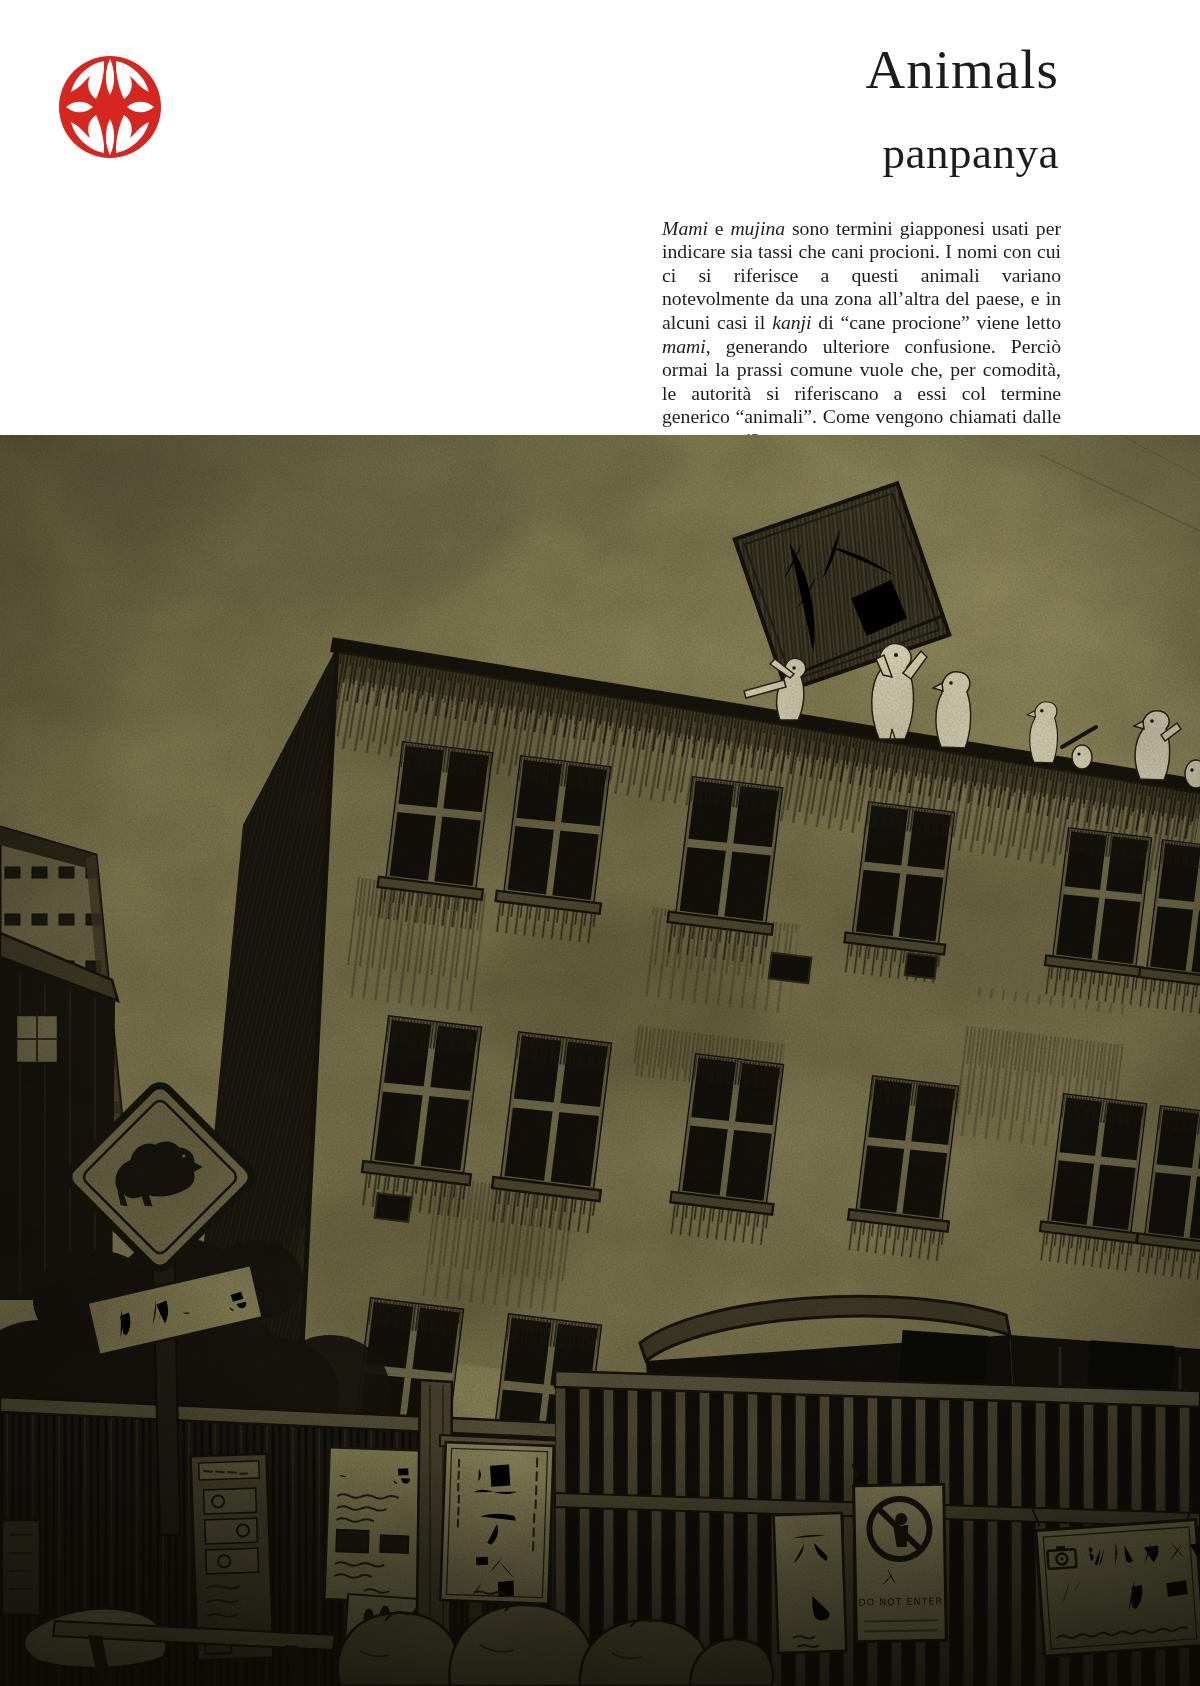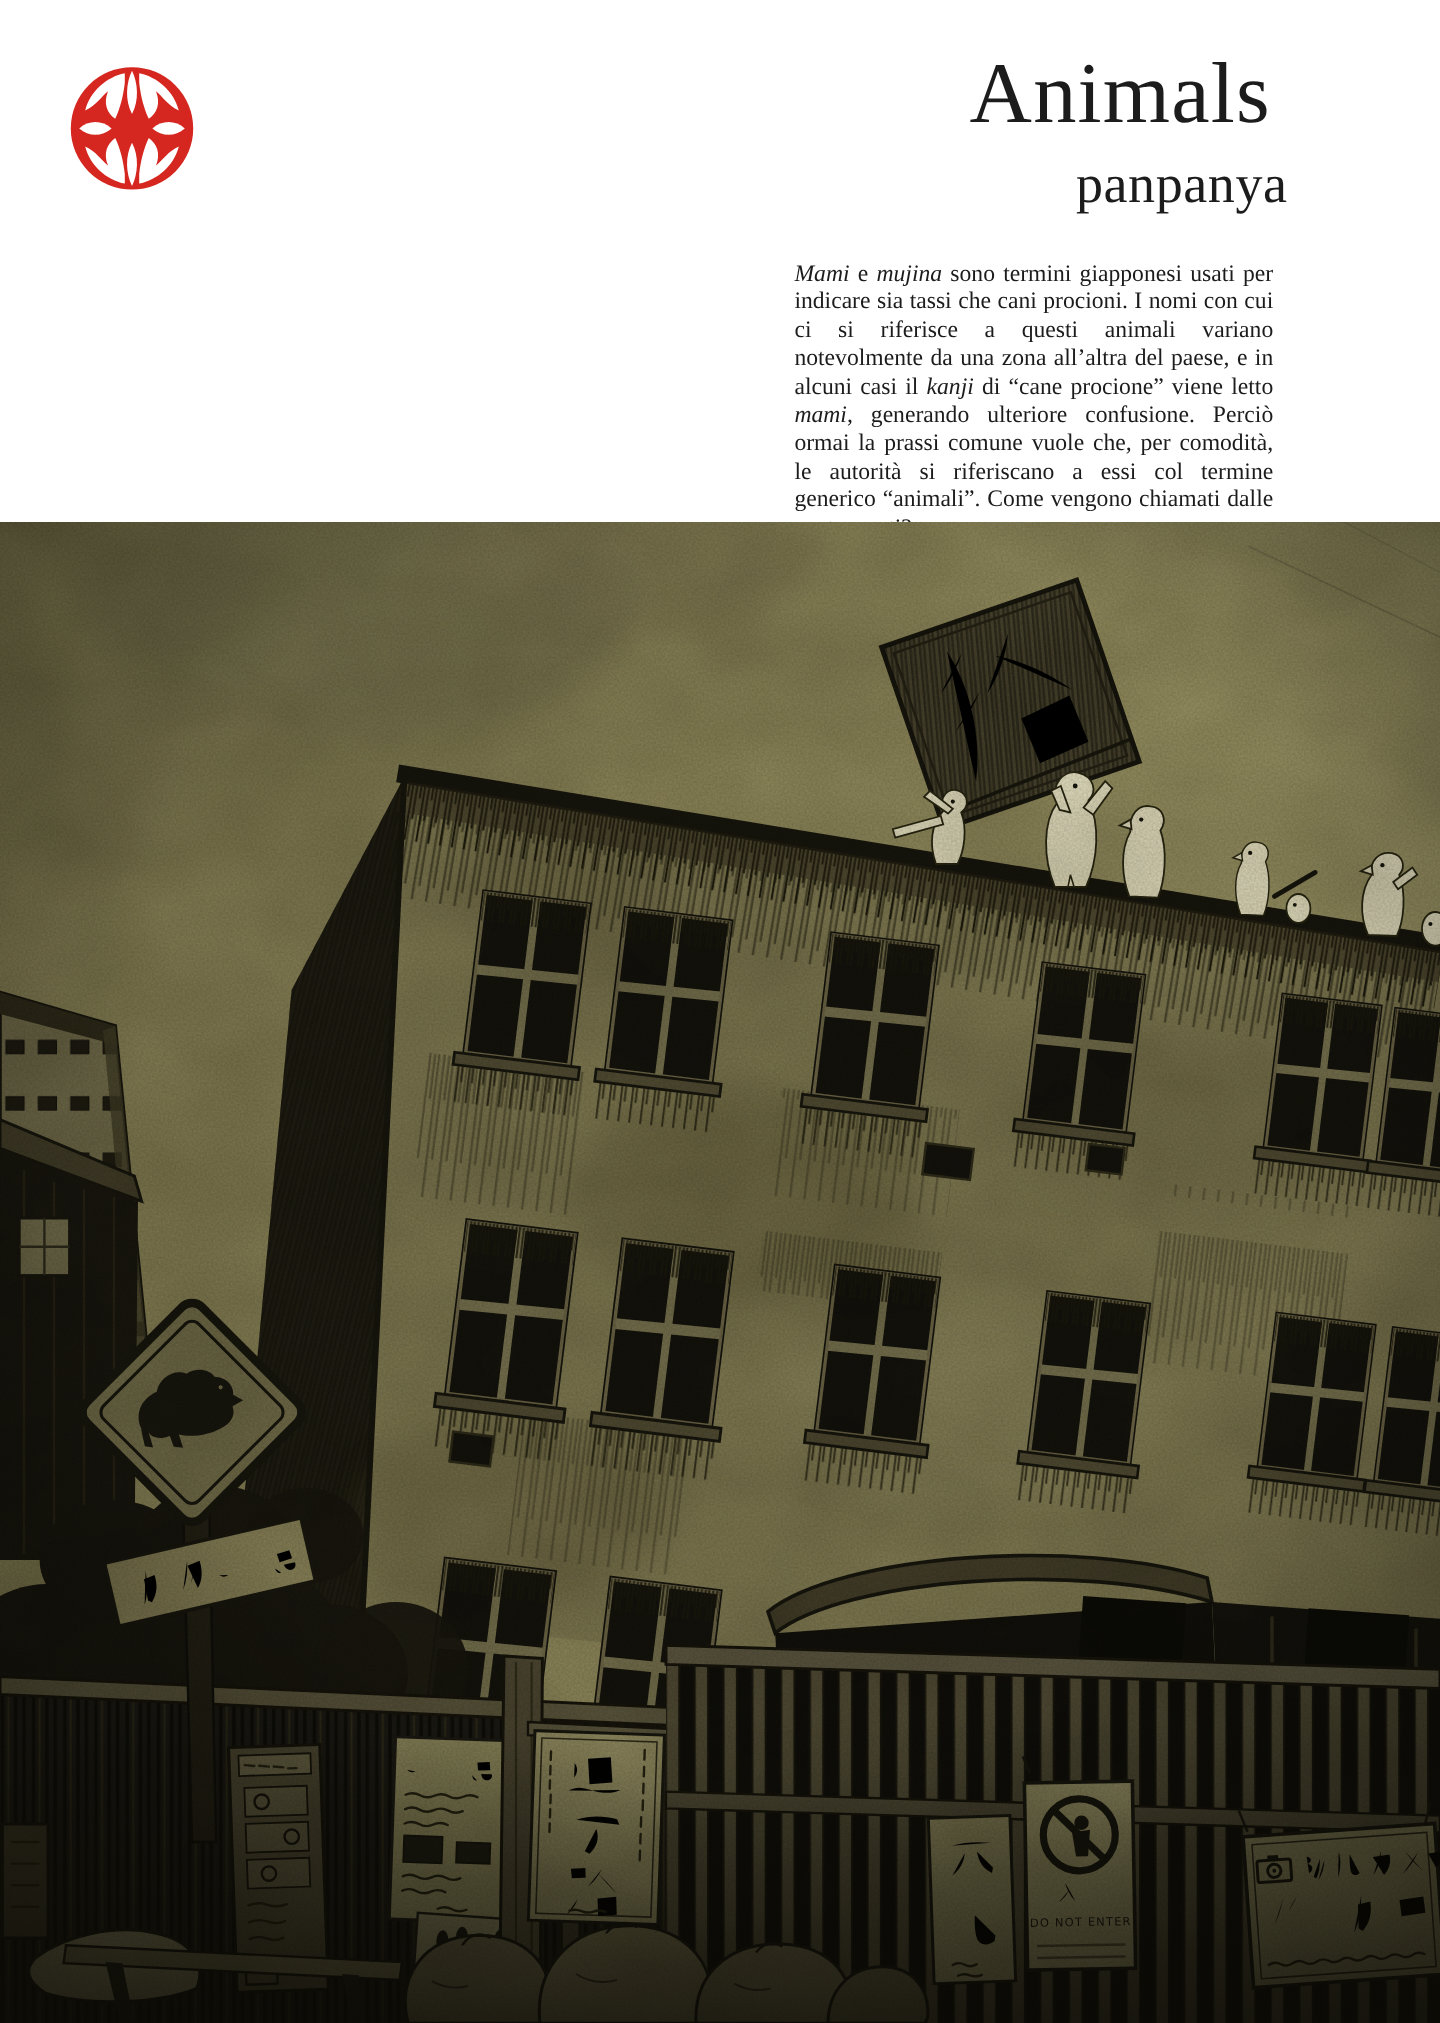--- a/index.html
+++ b/index.html
@@ -1,21 +1,21 @@
 <!DOCTYPE html>
 <html><head>
 <meta charset="utf-8">
 <style>
   html,body{margin:0;padding:0;background:#ffffff;}
   .page{position:relative;width:1200px;height:1686px;background:#ffffff;overflow:hidden;
         font-family:"Liberation Serif",serif;color:#1c1c1c;}
   .logo{position:absolute;left:58px;top:55px;width:104px;height:104px;}
-  .title{position:absolute;top:42px;right:141px;font-size:72px;line-height:1;letter-spacing:1px;
+  .title{position:absolute;top:42px;right:141px;font-size:55px;line-height:1;letter-spacing:1px;
          font-weight:400;white-space:nowrap;}
-  .author{position:absolute;top:131px;right:127px;font-size:45px;line-height:1;letter-spacing:.5px;}
+  .author{position:absolute;top:131px;right:141px;font-size:45px;line-height:1;letter-spacing:.5px;}
   .intro{position:absolute;left:662px;top:197px;width:399px;font-size:19.7px;line-height:23.6px;
          text-align:justify;}
   .intro i{}
   .art{position:absolute;left:0;top:435px;display:block;}
   .sq{fill:none;stroke:#23200f;stroke-width:2;stroke-linecap:round;}
   .cre{fill:#e8e3c6;stroke:#25230f;stroke-width:1.5;}
   .win-rect{fill:#11100a;}
 </style>
 </head>
 <body>

